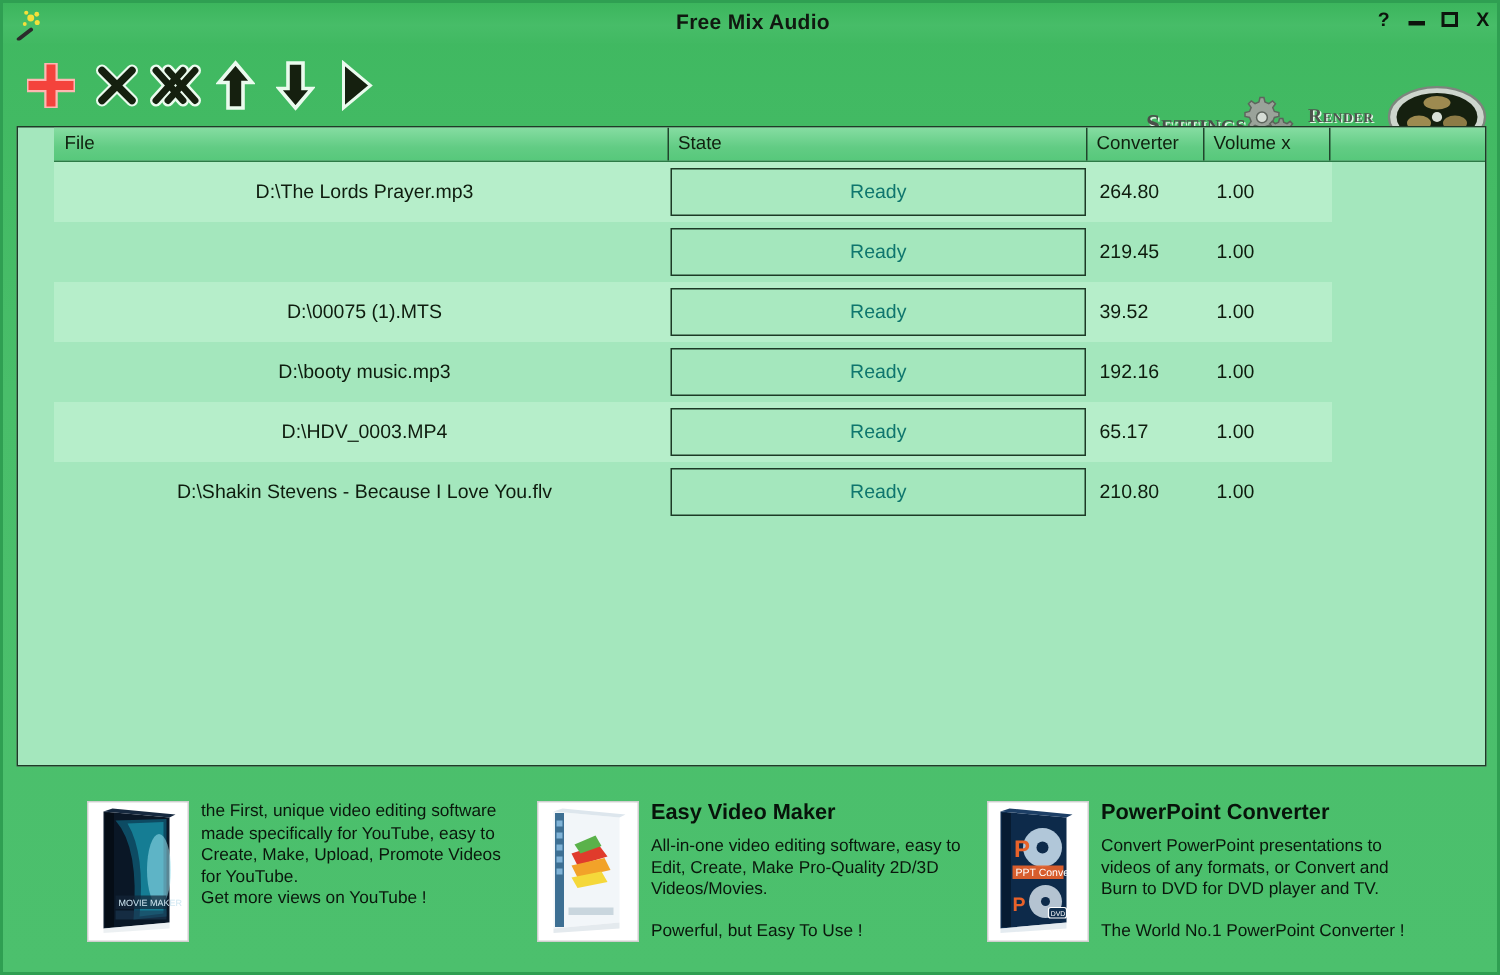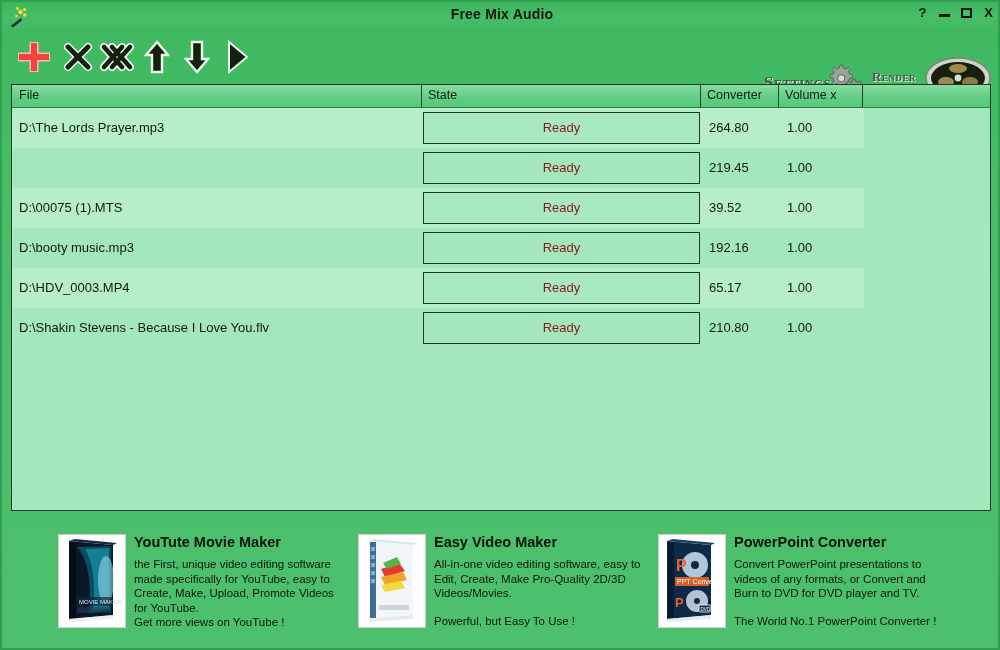--- a/index.html
+++ b/index.html
@@ -141,20 +141,21 @@
 
   
   .listview {
     position: absolute;
     left: 9px; top: 82px;
     width: 980px; height: 427px;
     box-sizing: border-box;
     border: 1px solid #1f3a27;
     background: #a4e7bd;
     overflow: hidden;
+    padding-left: 24px;
   }
   .list-header {
     position: relative;
     height: 22px;
     background: linear-gradient(to bottom, #86dda2 0%, #62cc84 60%, #57c87b 100%);
     border-bottom: 1px solid #2c7a46;
   }
   .hcell {
     position: absolute;
     top: 0;
@@ -181,38 +182,38 @@
     position: absolute;
     top: 0;
     height: 40px;
     line-height: 40px;
     font-size: 13px;
     color: #0e1c0e;
     box-sizing: border-box;
     white-space: nowrap;
     overflow: hidden;
   }
-  .cell-file     { left: 7px;   width: 400px; }
+  .cell-file     { left: 7px;   width: 400px; text-align: center; }
   .cell-duration { left: 697px; width: 70px; padding-left: 0; }
   .cell-volume   { left: 775px; width: 70px; }
   .row .stripe-cap {
     position: absolute;
     left: 852px; top: 0;
     width: 128px; height: 40px;
     background: #a4e7bd;
   }
   .state-btn {
     position: absolute;
     left: 411px; top: 4px;
     width: 277px; height: 32px;
     box-sizing: border-box;
     border: 1px solid #1d3a26;
     background: #a4e7bd;
     font-size: 13px;
-    color: #7f1d1d;
+    color: #0f766e;
     line-height: 30px;
     text-align: center;
     cursor: pointer;
   }
   .row.alt .state-btn { background: #a9e9c0; }
 
   
   .promos {
     position: absolute;
     left: 0; top: 512px;
@@ -450,21 +451,20 @@
           <path d="M18 12 Q34 30 30 78 L52 76 L52 11 Z" fill="#0d4b63"></path>
           <path d="M26 14 Q38 34 34 76 L50 74 L50 13 Z" fill="#157d94"></path>
           <ellipse cx="47" cy="45" rx="8" ry="24" fill="#9be2ee" opacity=".55"></ellipse>
           <rect x="18" y="62" width="34" height="9" fill="#132538" opacity=".7"></rect>
           <text x="20" y="69" font-size="6" fill="#cfe7f2" font-family="Liberation Sans, sans-serif">MOVIE MAKER</text>
           <rect x="18" y="72" width="34" height="6" fill="#1d3a55" opacity=".6"></rect>
           <path d="M10 84 L54 80 L54 84 L10 87 Z" fill="#dfe6ea" opacity=".6"></path>
         </svg>
       </div>
       <div class="promo-text">
-        <div class="promo-title">YouTute Movie Maker</div>
         <div class="promo-desc">the First, unique video editing software
 made specifically for YouTube, easy to
 Create, Make, Upload, Promote Videos
 for YouTube.</div>
         <div class="promo-tag">Get more views on YouTube !</div>
       </div>
     </div>
 
     <div class="promo promo-2">
       <div class="boxart">

